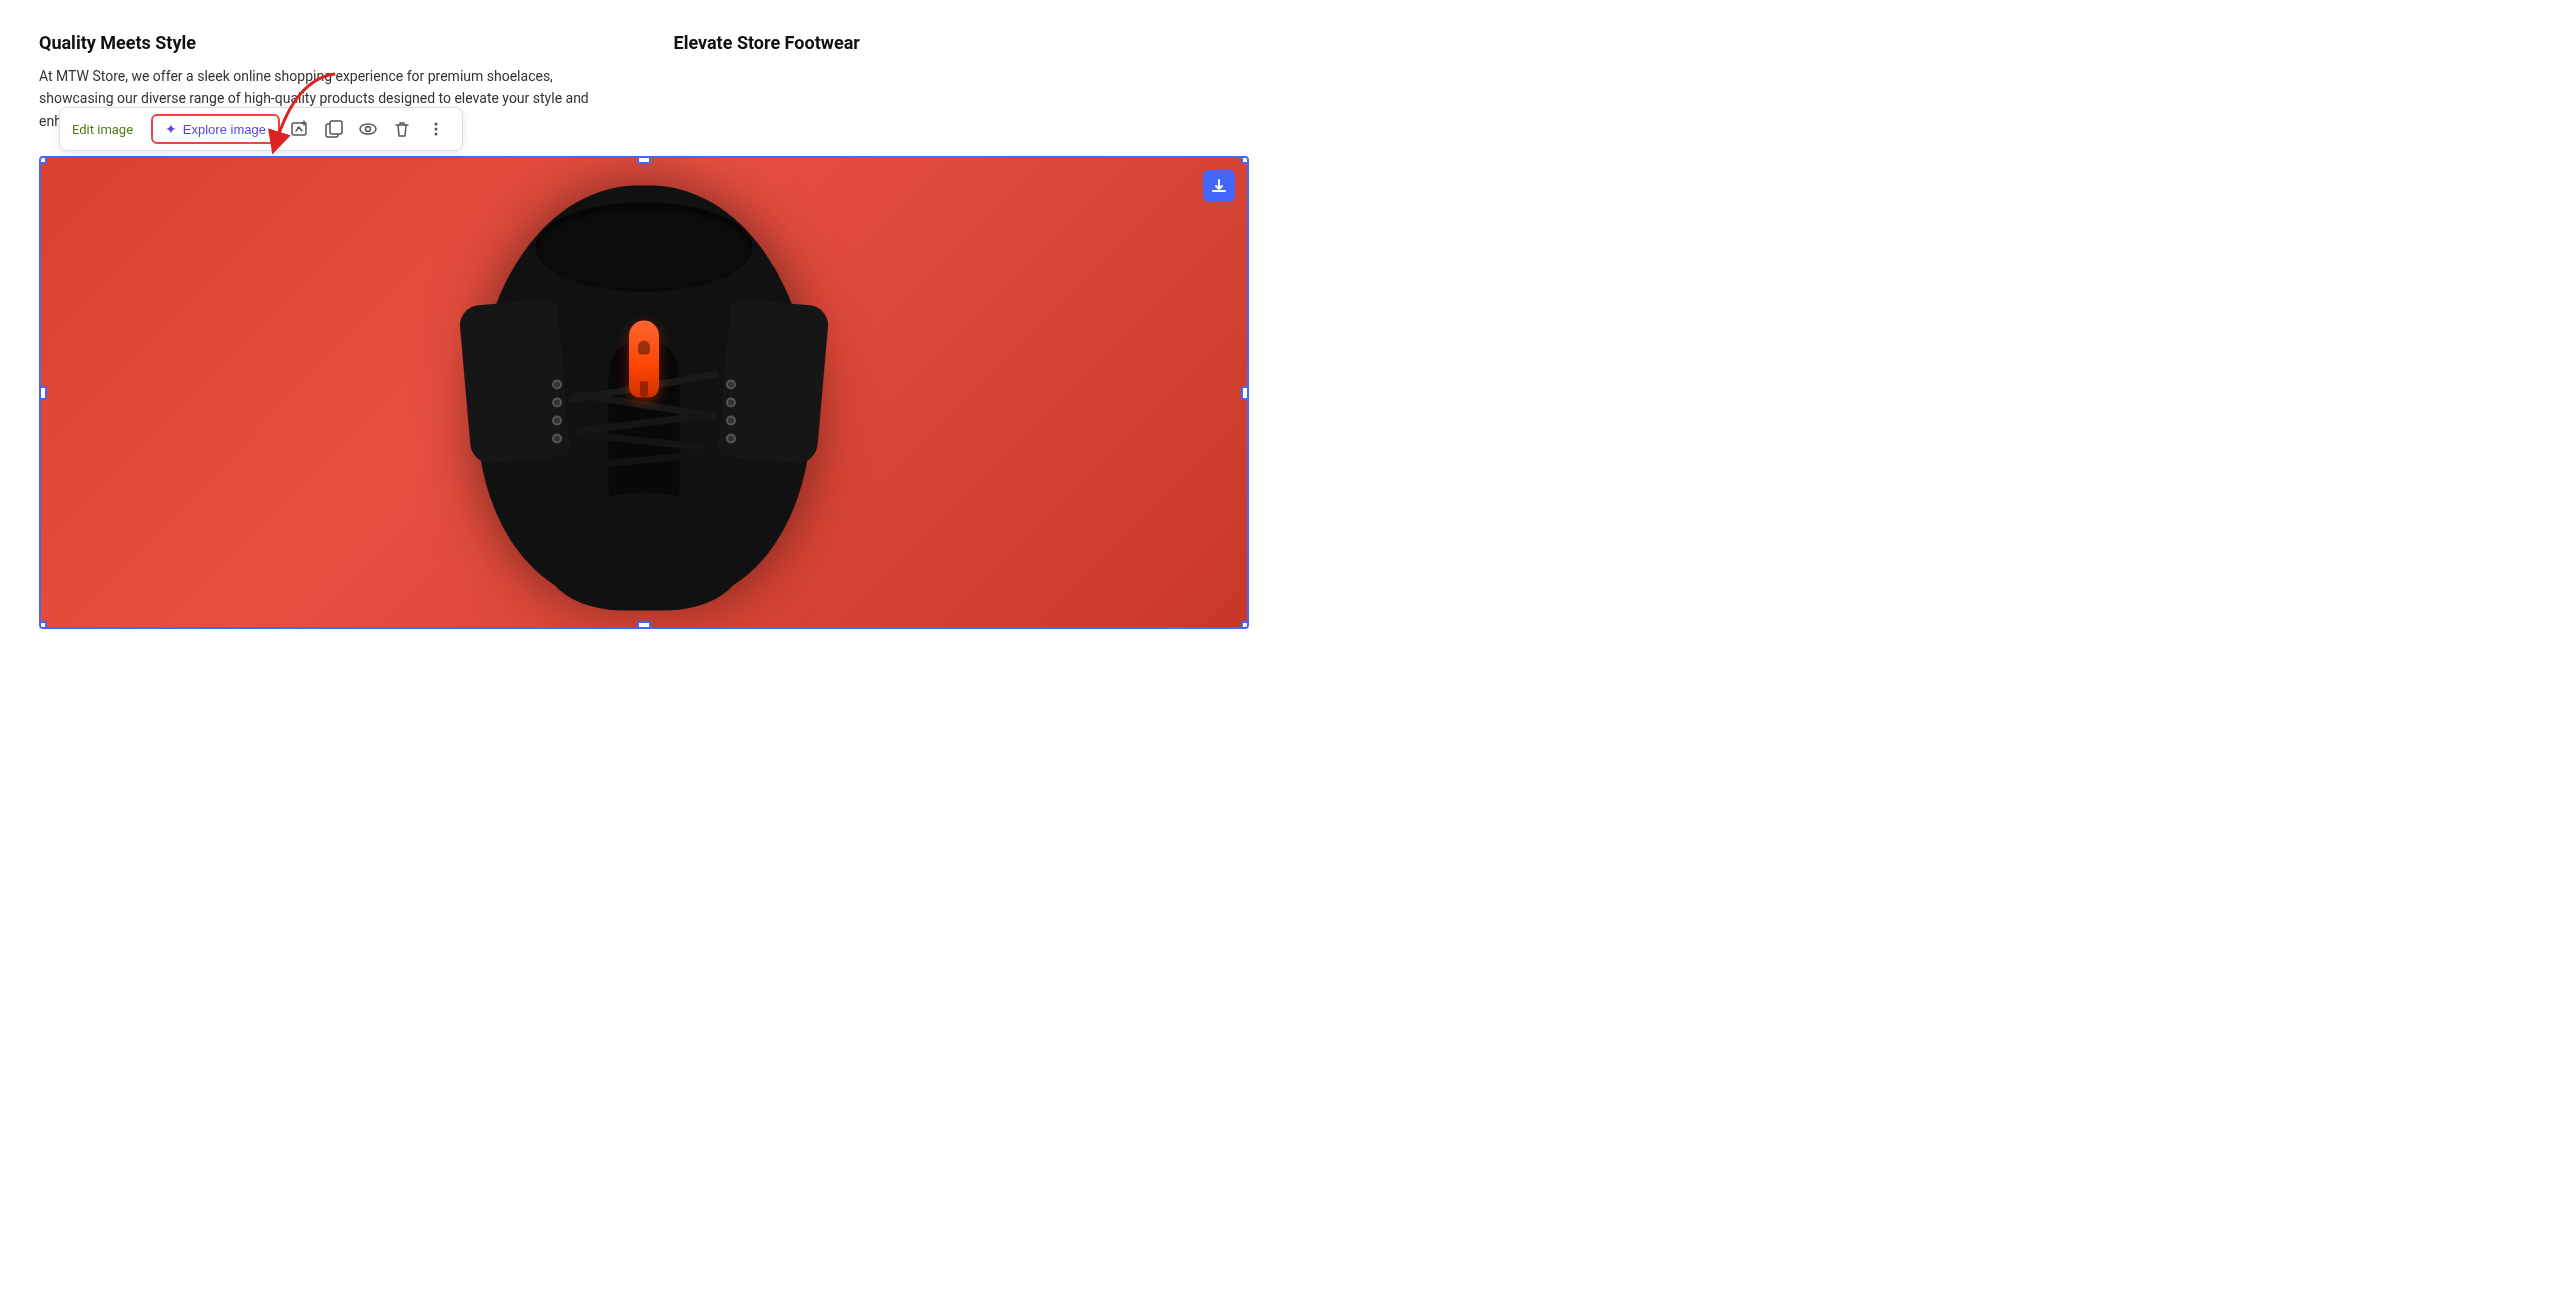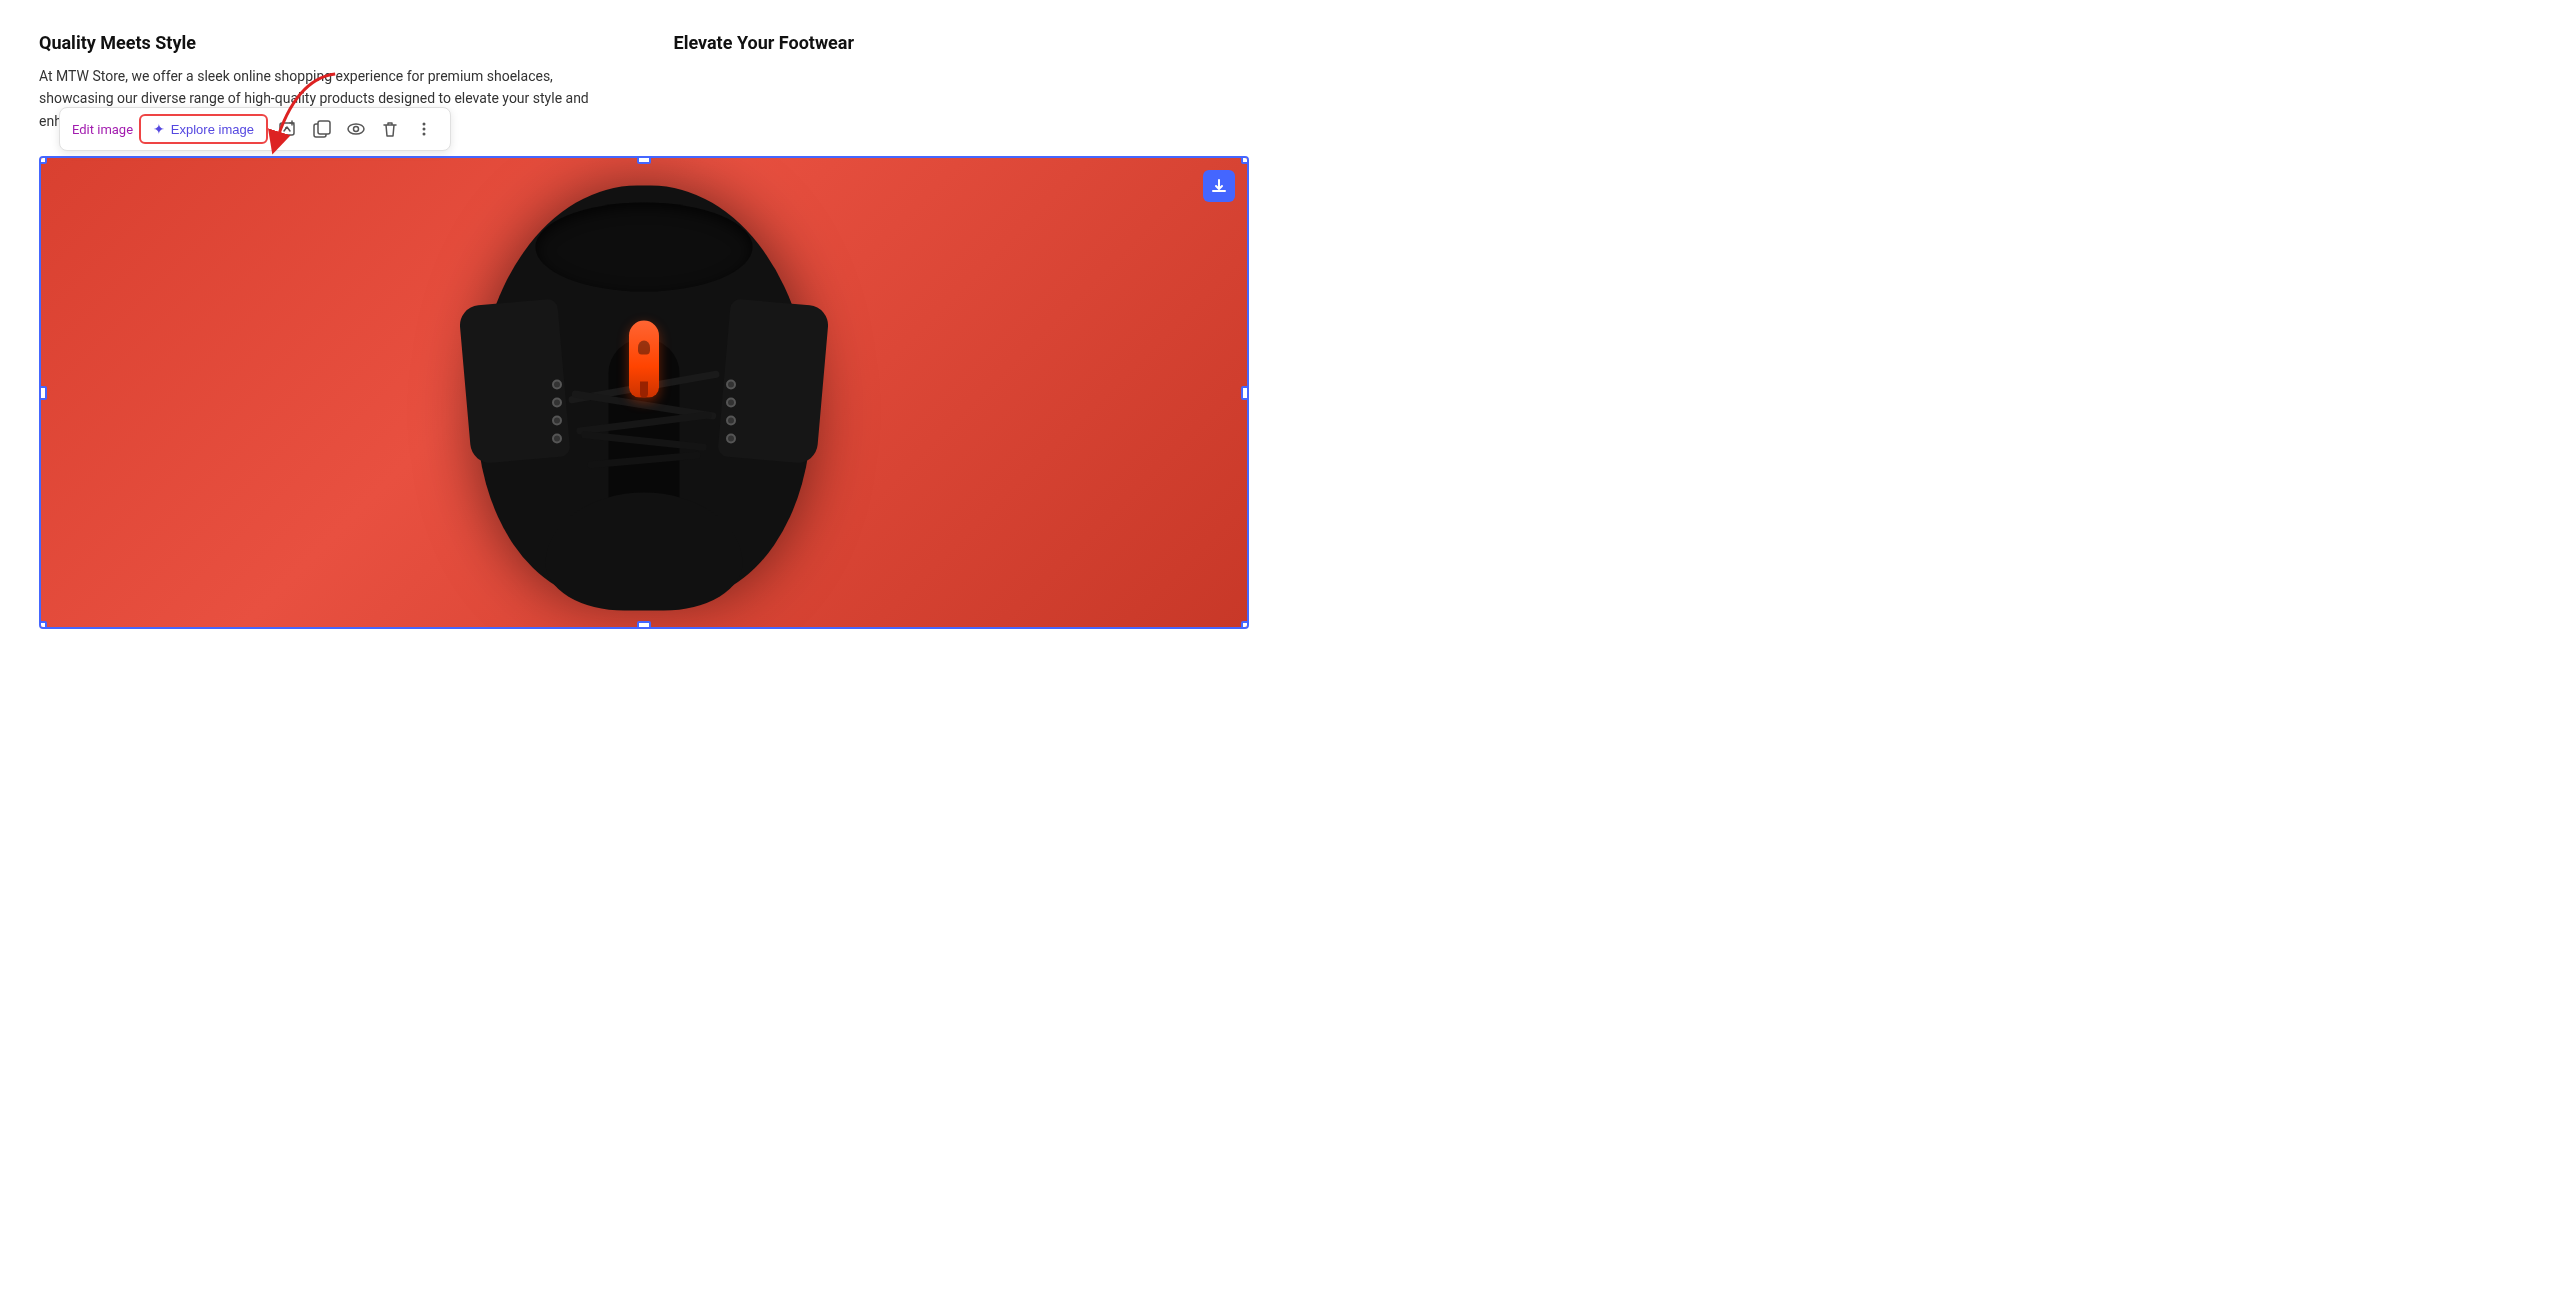--- a/index.html
+++ b/index.html
@@ -55,22 +55,22 @@
       position: absolute;
       top: -49px;
       left: 20px;
       z-index: 10;
       box-shadow: 0 2px 8px rgba(0,0,0,0.1);
       white-space: nowrap;
     }
 
     .toolbar-label {
       font-size: 13px;
-      color: #a21caf;
-      margin-right: 0;
+      color: #4d7c0f;
+      margin-right: 12px;
     }
 
     .generate-btn {
       display: flex;
       align-items: center;
       gap: 6px;
       border: 2px solid #e44;
       border-radius: 6px;
       padding: 5px 12px;
       background: #fff;
@@ -170,21 +170,21 @@
 <body>
 
 <div class="page-wrapper">
 
   <div class="text-columns">
     <div class="text-col">
       <div class="col-title">Quality Meets Style</div>
       <div class="col-body">At MTW Store, we offer a sleek online shopping experience for premium shoelaces, showcasing our diverse range of high-quality products designed to elevate your style and enhance your footwear.</div>
     </div>
     <div class="text-col">
-      <div class="col-title">Elevate Your Footwear</div>
+      <div class="col-title">Elevate Store Footwear</div>
     </div>
   </div>
 
   <div class="image-section">
 
     <div class="toolbar">
       <span class="toolbar-label">Edit image</span>
 
       <button class="generate-btn">
         <span class="sparkle-icon">✦</span>

